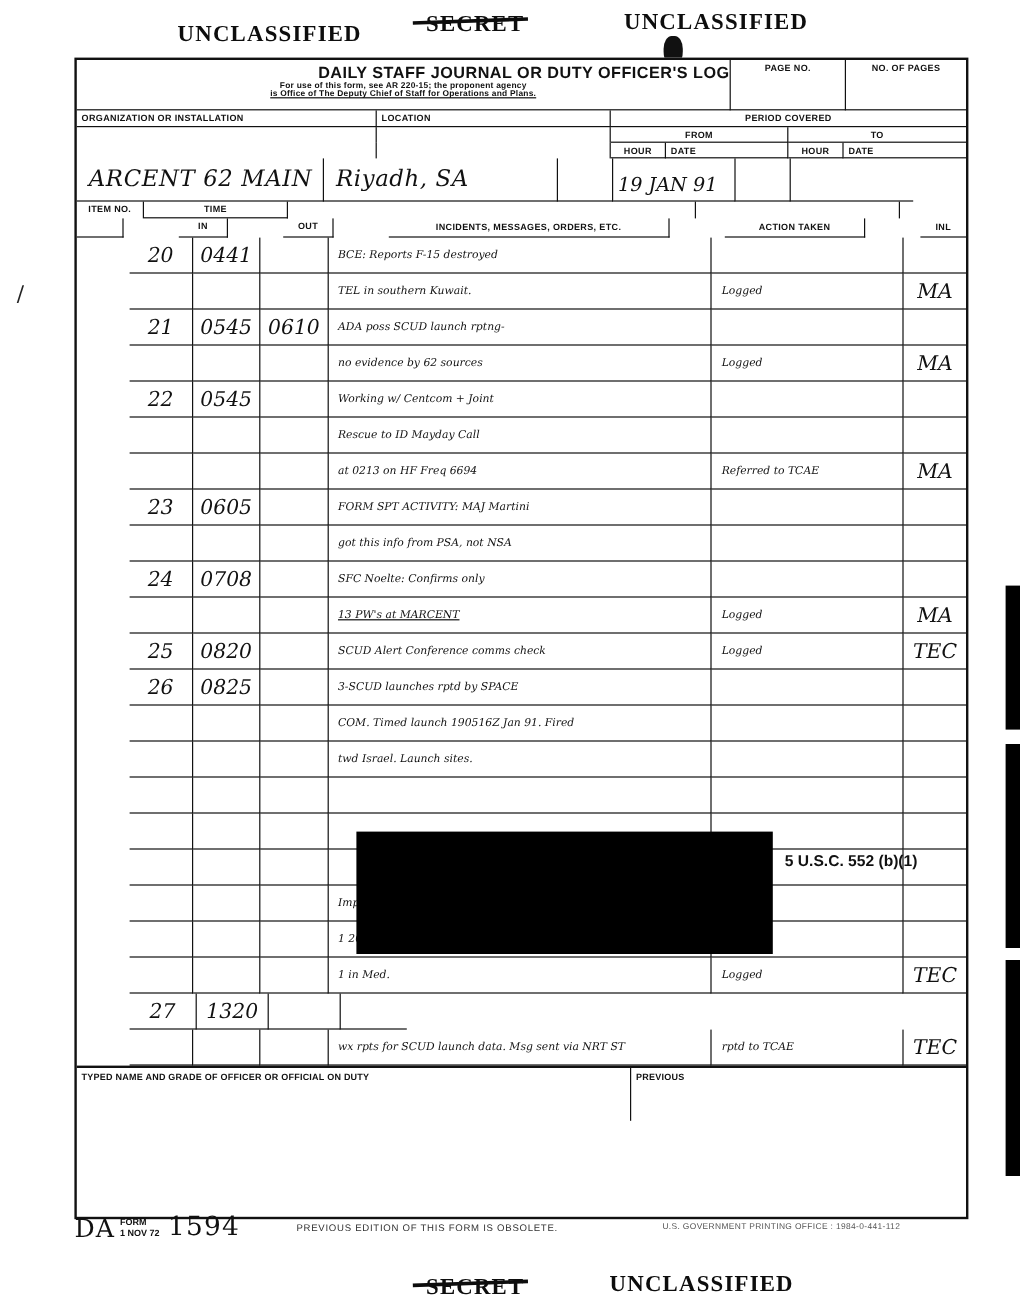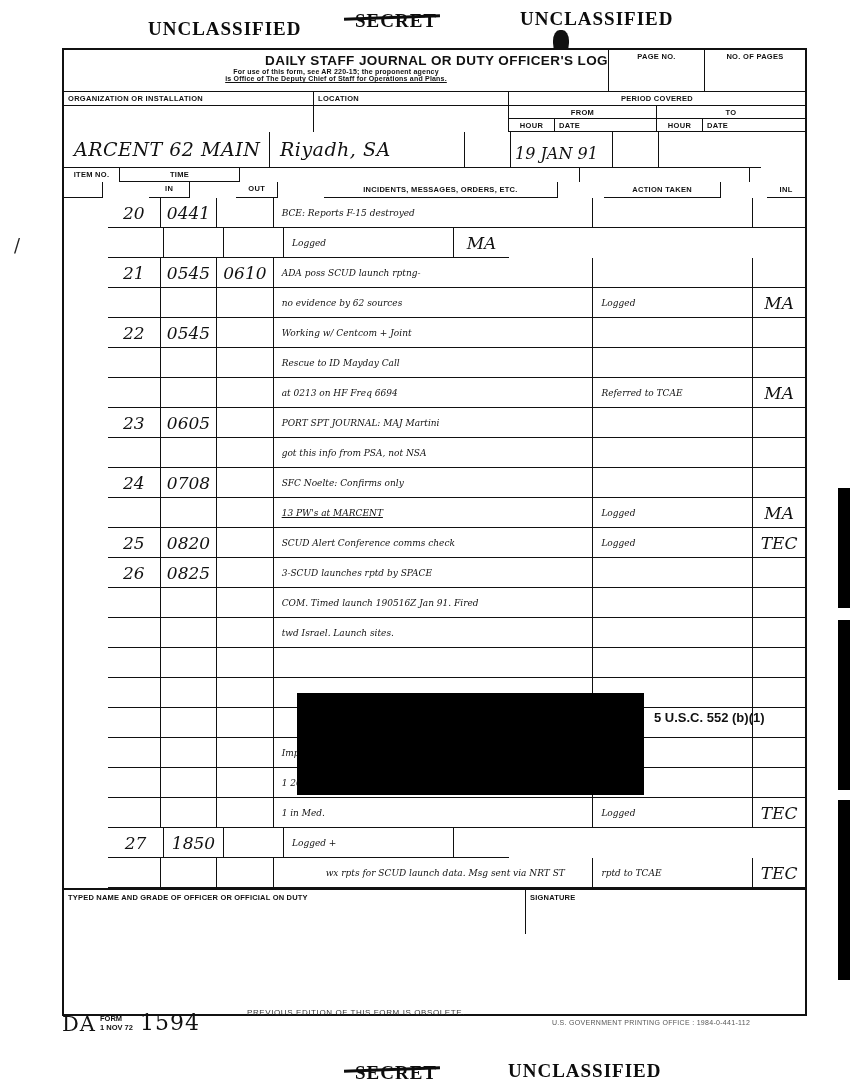--- a/index.html
+++ b/index.html
@@ -174,21 +174,21 @@
   }
   #da-num {
     position: absolute;
     left: 78px; top: 2px;
     font-family: "DejaVu Serif", serif;
     font-size: 22px;
     letter-spacing: 1px;
   }
   #obsolete {
     position: absolute;
-    left: 185px; top: 0;
+    left: 185px; top: 11px;
     font-size: 8px;
     letter-spacing: .6px;
     color: #333;
   }
   #gpo {
     position: absolute;
     left: 490px; top: 11px;
     font-size: 7px;
     letter-spacing: .3px;
     color: #555;
@@ -358,20 +358,23 @@
       <div class="row body-row">
         <div class="cell c-item">
           <div class="hw hw-num"></div>
         </div>
         <div class="cell c-in">
           <div class="hw hw-num"></div>
         </div>
         <div class="cell c-out">
           <div class="hw hw-num"></div>
         </div>
+        <div class="cell c-inc">
+          <div class="hw hw-entry" style="font-size: 9px;">TEL in southern Kuwait.</div>
+        </div>
         <div class="cell c-act">
           <div class="hw hw-entry" style="font-size: 9px;">Logged</div>
         </div>
         <div class="cell c-inl">
           <div class="hw hw-num">MA</div>
         </div>
       </div>
       <div class="row body-row">
         <div class="cell c-item">
           <div class="hw hw-num">21</div>
@@ -476,21 +479,21 @@
         <div class="cell c-item">
           <div class="hw hw-num">23</div>
         </div>
         <div class="cell c-in">
           <div class="hw hw-num">0605</div>
         </div>
         <div class="cell c-out">
           <div class="hw hw-num"></div>
         </div>
         <div class="cell c-inc">
-          <div class="hw hw-entry" style="font-size: 9px;">PORT SPT JOURNAL: MAJ Martini</div>
+          <div class="hw hw-entry" style="font-size: 9px;">FORM SPT ACTIVITY: MAJ Martini</div>
         </div>
         <div class="cell c-act">
           <div class="hw hw-entry" style="font-size: 9px;"></div>
         </div>
         <div class="cell c-inl">
           <div class="hw hw-num"></div>
         </div>
       </div>
       <div class="row body-row">
         <div class="cell c-item">
@@ -750,64 +753,61 @@
         </div>
         <div class="cell c-inl">
           <div class="hw hw-num">TEC</div>
         </div>
       </div>
       <div class="row body-row">
         <div class="cell c-item">
           <div class="hw hw-num">27</div>
         </div>
         <div class="cell c-in">
-          <div class="hw hw-num">1850</div>
-        </div>
-        <div class="cell c-out">
-          <div class="hw hw-num"></div>
-        </div>
-        <div class="cell c-act">
-          <div class="hw hw-entry" style="font-size: 9px;">Logged +</div>
-        </div>
-        <div class="cell c-inl">
-          <div class="hw hw-num"></div>
-        </div>
-      </div>
-      <div class="row body-row">
-        <div class="cell c-item">
-          <div class="hw hw-num"></div>
-        </div>
-        <div class="cell c-in">
-          <div class="hw hw-num"></div>
-        </div>
-        <div class="cell c-out">
-          <div class="hw hw-num"></div>
-        </div>
-        <div class="cell c-inc">
-          <div class="hw hw-entry" style="font-size: 9px; margin-left: 44px;">wx rpts for SCUD launch data. Msg sent via NRT ST</div>
+          <div class="hw hw-num">1320</div>
+        </div>
+        <div class="cell c-out">
+          <div class="hw hw-num"></div>
+        </div>
+        <div class="cell c-inl">
+          <div class="hw hw-num"></div>
+        </div>
+      </div>
+      <div class="row body-row">
+        <div class="cell c-item">
+          <div class="hw hw-num"></div>
+        </div>
+        <div class="cell c-in">
+          <div class="hw hw-num"></div>
+        </div>
+        <div class="cell c-out">
+          <div class="hw hw-num"></div>
+        </div>
+        <div class="cell c-inc">
+          <div class="hw hw-entry" style="font-size: 9px;">wx rpts for SCUD launch data. Msg sent via NRT ST</div>
         </div>
         <div class="cell c-act">
           <div class="hw hw-entry" style="font-size: 9px;">rptd to TCAE</div>
         </div>
         <div class="cell c-inl">
           <div class="hw hw-num">TEC</div>
         </div>
       </div>
     </div>
 
   <div id="redaction"></div>
   <div id="redaction-label">5 U.S.C. 552 (b)(1)</div>
 
   <div class="row" id="footer-row" style="border-top:2px solid #111;">
     <div class="cell" style="width:472px;border-bottom:none;">
       <div id="footer-note">TYPED NAME AND GRADE OF OFFICER OR OFFICIAL ON DUTY</div>
       <div class="hw hw-sm" style="padding-left:8px;"></div>
     </div>
     <div class="cell" style="width:285px;border-bottom:none;border-right:none;">
-      <div id="footer-note">SIGNATURE</div>
+      <div id="footer-note">PREVIOUS</div>
       <div class="hw hw-sm" style="padding-left:8px;"></div>
     </div>
   </div>
 </div>
 
 <div id="da-line">
   <div id="da-form">DA</div>
   <div id="da-form-sub">
     <div>FORM</div>
     <div>1 NOV 72</div>

